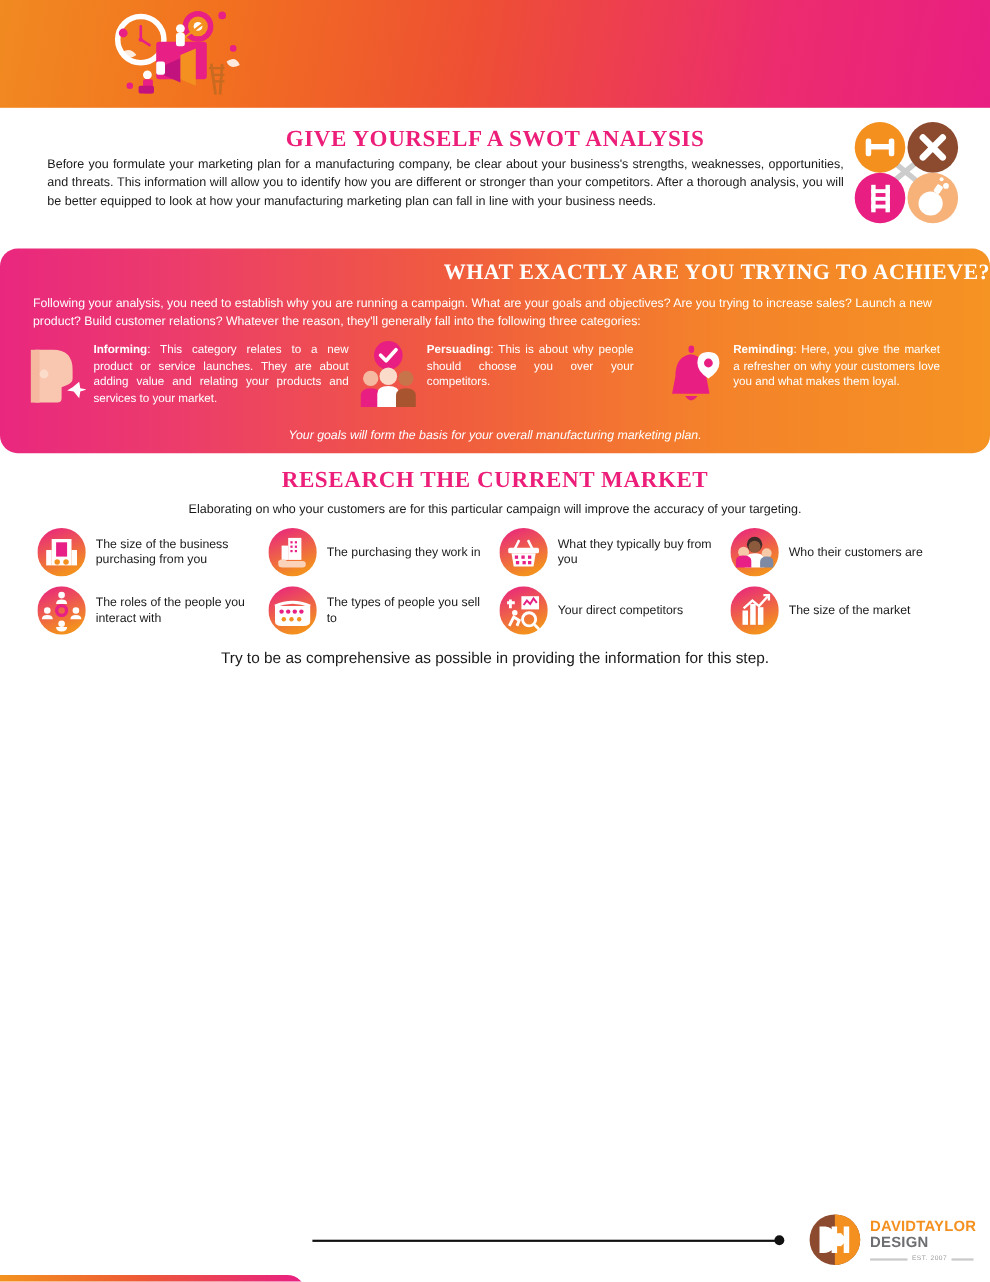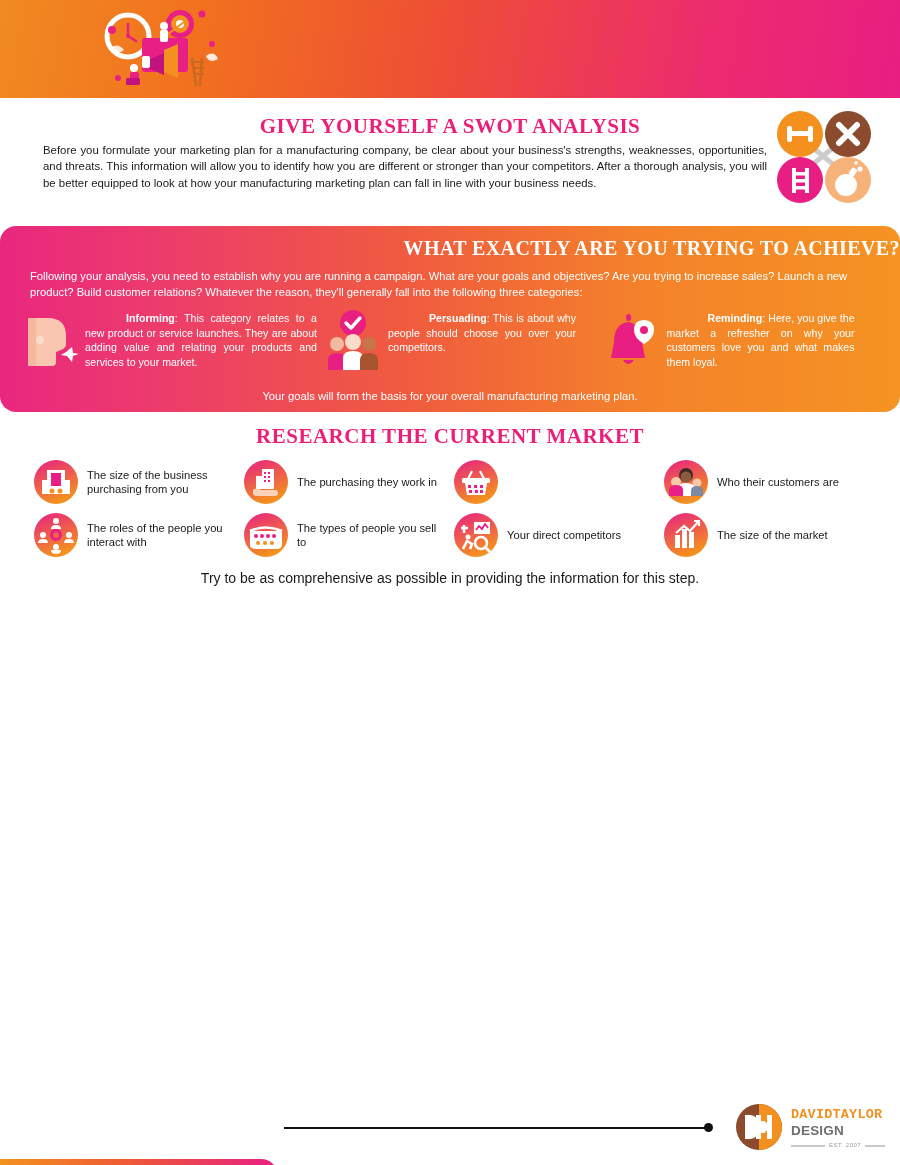--- a/index.html
+++ b/index.html
@@ -53,27 +53,27 @@
     font-size: 20px; letter-spacing: 0.4px;
   }
   .achieve-intro {
     position: absolute; left: 30px; top: 42px; width: 840px;
     font-size: 11.2px; line-height: 16px; text-align: left;
   }
   .cat-row { position: absolute; top: 82px; left: 22px; width: 856px; display: flex; gap: 8px; }
   .cat { display: flex; gap: 7px; align-items: flex-start; }
   .cat-icon { flex: 0 0 auto; width: 56px; height: 62px; }
   .cat-text { font-size: 10.6px; line-height: 14.6px; text-align: justify; padding-top: 3px; }
-  .cat-text b { font-weight: bold; margin-left: 41px; }
+  .cat-text b { font-weight: bold; }
   .c1 { width: 300px; } .c1 .cat-text { width: 232px; }
   .c2 { width: 276px; } .c2 .cat-text { width: 188px; }
   .c3 { width: 280px; } .c3 .cat-text { width: 188px; }
   .achieve-foot {
     position: absolute; bottom: 10px; left: 0; width: 100%;
-    text-align: center; font-size: 11.2px;
+    text-align: center; font-size: 11.2px; font-style: italic;
   }
 
   
   .research { position: relative; padding-top: 12px; height: 184px; }
   .research-intro {
     text-align: center; font-size: 11.4px; color: #1a1a1a; margin-top: 8px;
   }
   .research-grid {
     margin-top: 11px; padding: 0 34px;
     display: grid; grid-template-columns: repeat(4, 1fr); row-gap: 9px; column-gap: 8px;
@@ -91,21 +91,21 @@
   .url-pill {
     position: absolute; left: 0; top: 18px; width: 278px; height: 34px;
     border-radius: 0 17px 17px 0;
     background: linear-gradient(90deg, #F3921F 0%, #EE5A35 45%, #E81F84 100%);
     color: #fff; font-size: 11.6px; display: flex; align-items: center; padding-left: 30px; margin-top: 48px;
   }
   .foot-line { position: absolute; left: 284px; top: 34px; width: 428px; height: 2px; background: #111; }
   .foot-dot { position: absolute; left: 704px; top: 30px; width: 9px; height: 9px; border-radius: 50%; background: #111; }
   .logo-wrap { position: absolute; left: 735px; top: 10px; display: flex; align-items: center; gap: 8px; }
   .logo-text { font-family: "Liberation Sans", sans-serif; line-height: 15px; }
-  .lt1 { font-size: 13.5px; font-weight: bold; color: #6d6e71; letter-spacing: 0.2px; font-family: Liberation Mono, monospace; }
+  .lt1 { font-size: 13.5px; font-weight: bold; color: #6d6e71; letter-spacing: 0.2px; }
   .lt1 span { color: #F3901F; }
   .lt2 { font-size: 13.5px; font-weight: bold; color: #6d6e71; letter-spacing: 0.2px; }
   .lt3 { font-size: 6px; color: #9a9a9a; letter-spacing: 0.5px; display: flex; align-items: center; gap: 4px; }
   .lt3::before { content: ""; display: block; width: 34px; height: 2px; background: #c9c9c9; }
   .lt3::after { content: ""; display: block; width: 20px; height: 2px; background: #c9c9c9; }
 </style>
 </head>
 <body>
 
 <div class="page">
@@ -221,20 +221,21 @@
         </div>
         <div class="cat-text"><b>Reminding</b><span>: Here, you give the market a refresher on why your customers love you and what makes them loyal.</span></div>
       </div>
 
     </div>
     <div class="achieve-foot">Your goals will form the basis for your overall manufacturing marketing plan.</div>
   </div>
 
   <div class="research">
     <div class="sec-title-pink">RESEARCH THE CURRENT MARKET</div>
+    <div class="research-intro">Elaborating on who your customers are for this particular campaign will improve the accuracy of your targeting.</div>
     <div class="research-grid">
 
       <div class="rg-item">
         <div class="rg-icon">
           <svg viewBox="0 0 44 44" width="44" height="44">
             <defs>
                 <linearGradient id="g1" x1="0" y1="0" x2="0.4" y2="1">
                   <stop offset="0" stop-color="#E81F84"></stop>
                   <stop offset="1" stop-color="#F3901F"></stop>
                 </linearGradient>
@@ -293,20 +294,21 @@
             <g fill="#E81F84">
                 <rect x="14" y="25" width="3" height="3"></rect>
                 <rect x="20" y="25" width="3" height="3"></rect>
                 <rect x="26" y="25" width="3" height="3"></rect>
                 <rect x="15" y="30" width="3" height="3"></rect>
                 <rect x="21" y="30" width="3" height="3"></rect>
                 <rect x="26" y="30" width="3" height="3"></rect>
               </g>
           </svg>
         </div>
+        <div class="rg-label">What they typically buy from you</div>
       </div>
 
       <div class="rg-item">
         <div class="rg-icon">
           <svg viewBox="0 0 44 44" width="44" height="44">
             <defs>
                 <linearGradient id="g4" x1="0" y1="0" x2="0.4" y2="1">
                   <stop offset="0" stop-color="#E81F84"></stop>
                   <stop offset="1" stop-color="#F3901F"></stop>
                 </linearGradient>

